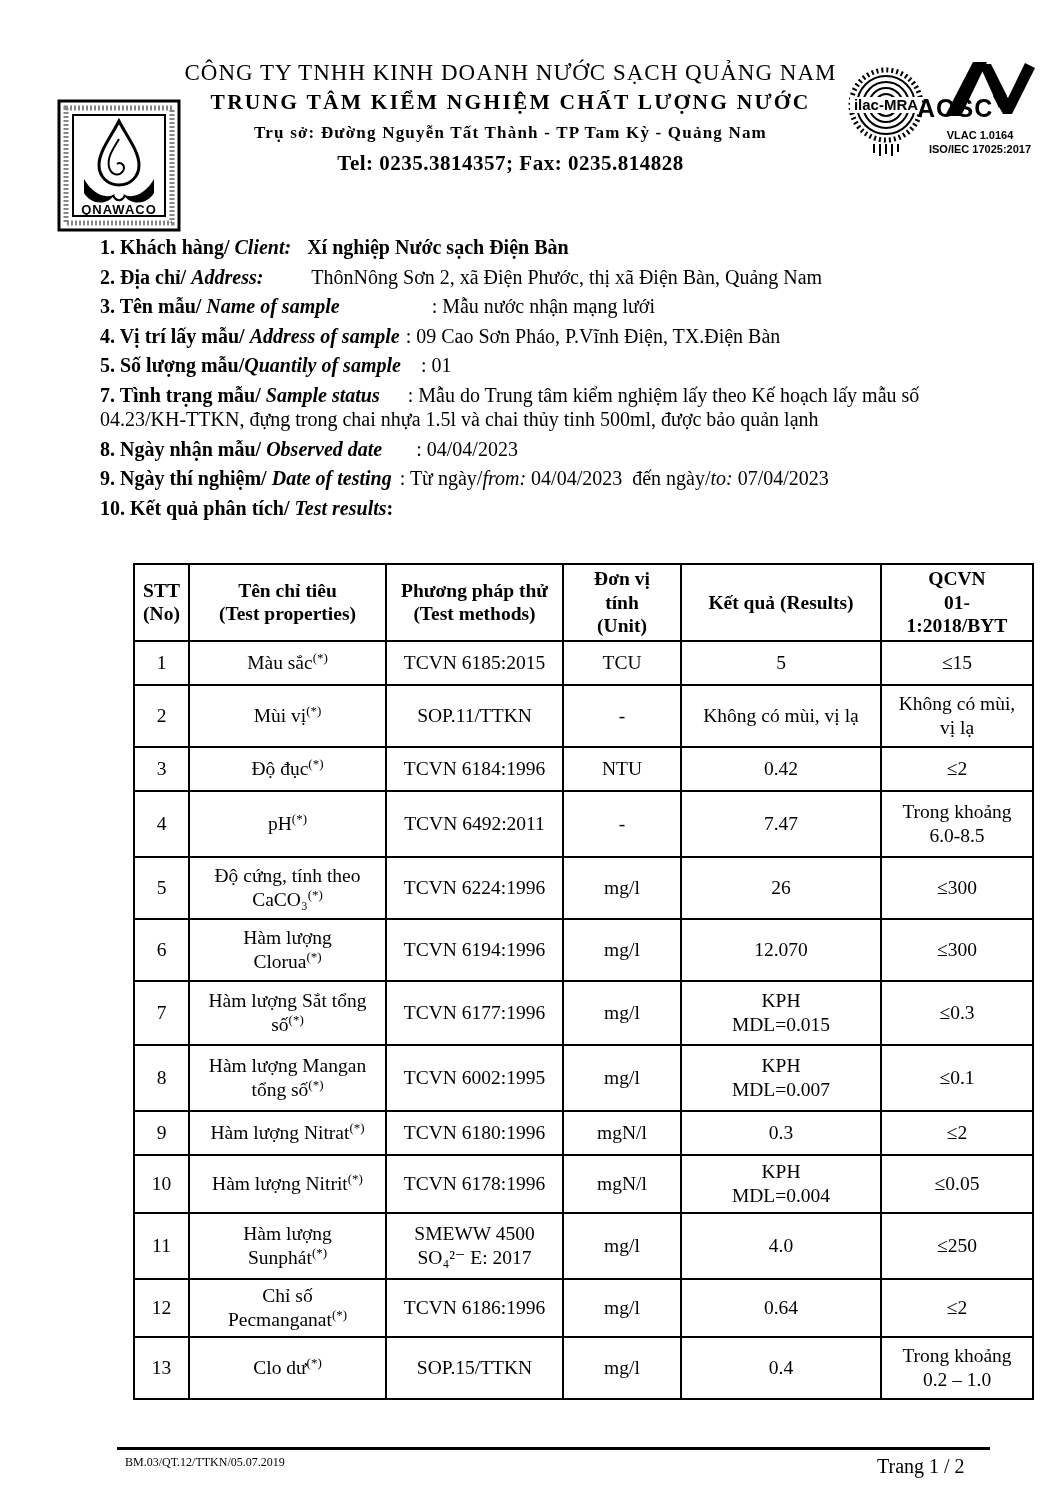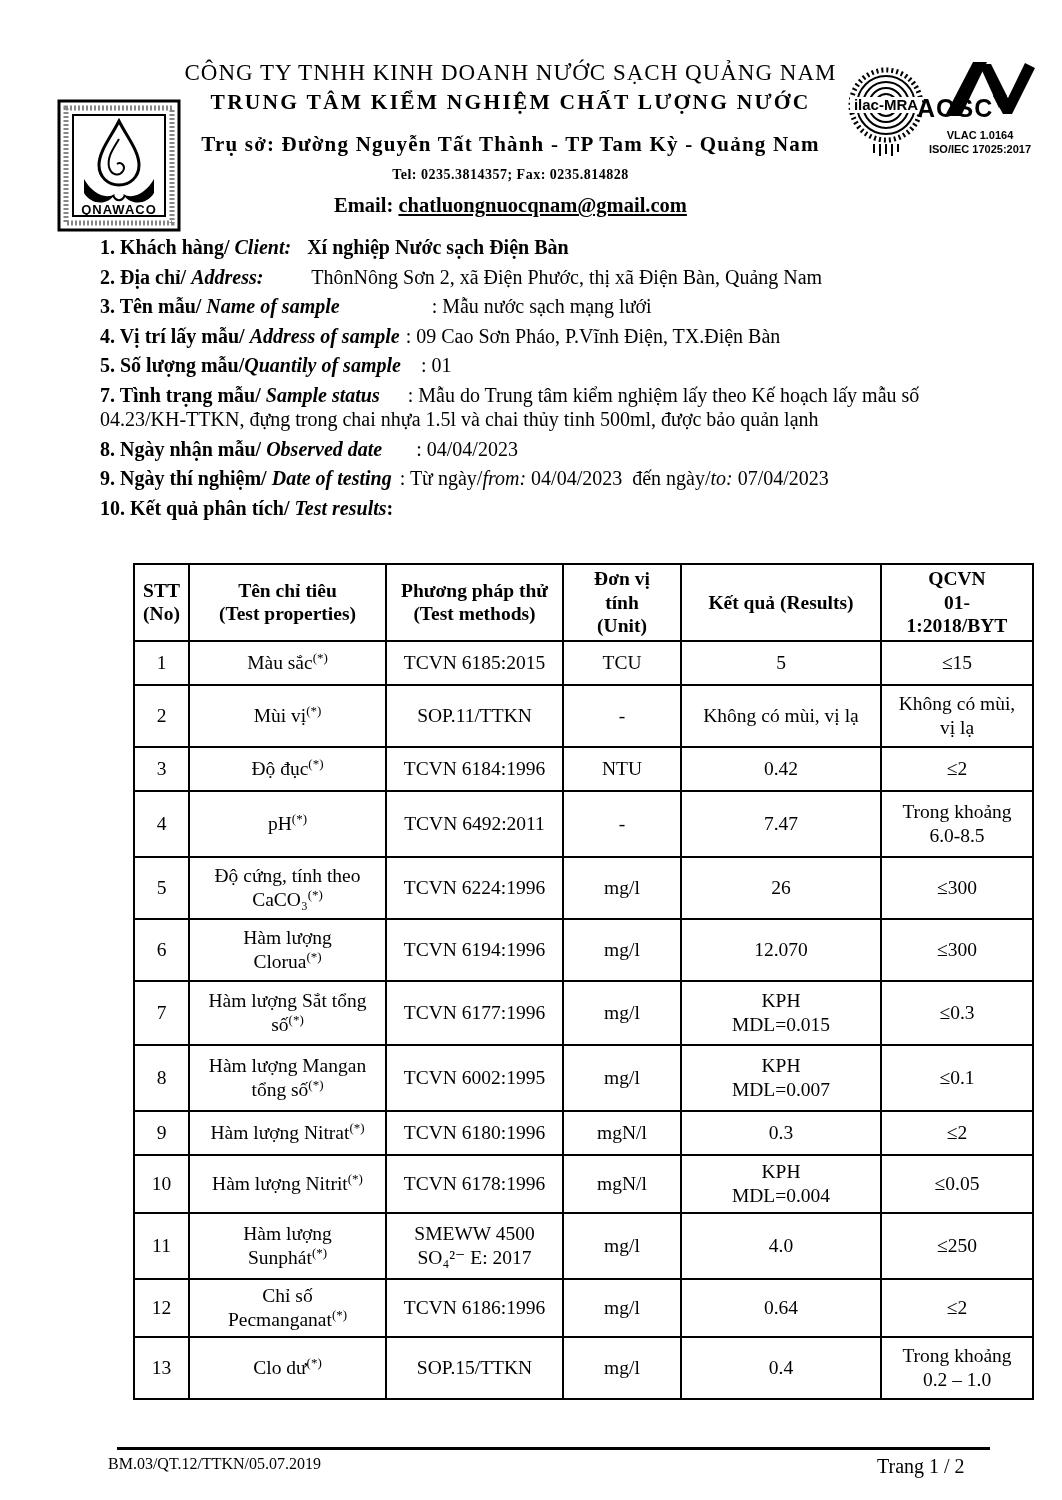--- a/index.html
+++ b/index.html
@@ -5,22 +5,22 @@
   html,body{margin:0;padding:0;background:#fff;}
   .page{position:relative;width:1062px;height:1500px;background:#fff;color:#000;
         font-family:"Liberation Serif","DejaVu Serif",serif;overflow:hidden;}
 
   
   .header{position:absolute;left:0;top:0;width:100%;height:245px;}
   .qnawaco{position:absolute;left:57px;top:99px;}
   .header-text{position:absolute;left:183px;top:58px;width:655px;text-align:center;}
   .company{font-size:23px;line-height:30px;letter-spacing:1px;white-space:nowrap;}
   .center-name{font-size:21.5px;line-height:29px;font-weight:bold;letter-spacing:2.2px;white-space:nowrap;text-align:center;}
-  .addr{font-size:21px;line-height:31px;font-weight:bold;letter-spacing:1.2px;white-space:nowrap;margin-top:12px;}
-  .phone{font-size:14px;line-height:30px;font-weight:bold;letter-spacing:.5px;}
+  .addr{font-size:17px;line-height:31px;font-weight:bold;letter-spacing:1.2px;white-space:nowrap;}
+  .phone{font-size:21px;line-height:30px;font-weight:bold;letter-spacing:.5px;}
   .email-line{font-size:20.5px;line-height:31px;font-weight:bold;}
   .email-link{color:#000;text-decoration:underline;}
   .ilac{position:absolute;left:847px;top:64px;}
   .aosc{position:absolute;left:917px;top:58px;width:130px;height:115px;}
   .aosc-mark{position:absolute;left:26px;top:0;}
   .aosc-label{position:absolute;left:0;top:36px;font-size:25px;font-weight:bold;
               font-family:"Liberation Sans",sans-serif;letter-spacing:1px;}
   .aosc-sub{position:absolute;left:-12px;top:70px;width:150px;text-align:center;
             font-family:"Liberation Sans",sans-serif;font-size:11px;font-weight:bold;line-height:14px;}
 
@@ -37,21 +37,21 @@
   
   .results{position:absolute;left:133px;top:563px;width:899px;border-collapse:collapse;table-layout:fixed;}
   .results td,.results th{border:2px solid #000;text-align:center;vertical-align:middle;
         font-size:19.5px;line-height:23.5px;padding:2px 4px;overflow:hidden;}
   .results th{font-weight:bold;}
   .pre{white-space:pre-line;}
   sup{font-size:13px;line-height:0;}
 
   
   .footer-line{position:absolute;left:117px;top:1447px;width:873px;border-top:3px solid #000;}
-  .footer-left{position:absolute;left:108px;top:1455px;font-size:16px;}
+  .footer-left{position:absolute;left:125px;top:1455px;font-size:12px;}
   .footer-right{position:absolute;left:877px;top:1455px;font-size:20px;}
 </style>
 </head>
 <body>
 
 <div class="page">
 
   <div class="header">
 
     <svg class="qnawaco" width="124" height="133" viewBox="0 0 124 133">
@@ -64,24 +64,20 @@
       <path d="M97 80 C89 94 76 101 66 95 C73 107 90 106 97 94 Z" fill="#000"></path>
       <path d="M56 96 C59 103 65 103 68 96" fill="none" stroke="#000" stroke-width="2"></path>
       <text x="62" y="115" text-anchor="middle" font-size="13" font-weight="bold" letter-spacing="1" font-family="Liberation Sans, sans-serif">QNAWACO</text>
     </svg>
 
     <div class="header-text">
       <div class="company">CÔNG TY TNHH KINH DOANH NƯỚC SẠCH QUẢNG NAM</div>
       <div class="center-name">TRUNG TÂM KIỂM NGHIỆM CHẤT LƯỢNG NƯỚC</div>
       <div class="addr">Trụ sở: Đường Nguyễn Tất Thành - TP Tam Kỳ -  Quảng Nam</div>
       <div class="phone">Tel: 0235.3814357; Fax: 0235.814828</div>
-      <div class="email-line">
-        <span>Email:</span>
-        <a class="email-link">chatluongnuocqnam@gmail.com</a>
-      </div>
     </div>
 
     <svg class="ilac" width="78" height="100" viewBox="0 0 78 100">
       <circle cx="39" cy="41" r="35" fill="none" stroke="#000" stroke-width="5" stroke-dasharray="2 3"></circle>
       <circle cx="39" cy="41" r="29" fill="none" stroke="#000" stroke-width="2"></circle>
       <circle cx="39" cy="41" r="23" fill="none" stroke="#000" stroke-width="2"></circle>
       <circle cx="39" cy="41" r="17" fill="none" stroke="#000" stroke-width="2"></circle>
       <circle cx="39" cy="41" r="11" fill="none" stroke="#000" stroke-width="2"></circle>
       <circle cx="39" cy="41" r="5" fill="none" stroke="#000" stroke-width="2"></circle>
       <rect x="3" y="33" width="72" height="16" fill="#fff"></rect>
@@ -104,21 +100,21 @@
   </div>
 
   <div class="info">
     <div class="info-item">
       <b><span>1. Khách hàng/ </span><i>Client:</i></b><span class="val val-bold m1">Xí nghiệp Nước sạch Điện Bàn</span>
     </div>
     <div class="info-item">
       <b><span>2. Địa chỉ/ </span><i>Address:</i></b><span class="val m2">ThônNông Sơn 2, xã Điện Phước, thị xã Điện Bàn, Quảng Nam</span>
     </div>
     <div class="info-item">
-      <b><span>3. Tên mẫu/ </span><i>Name of sample</i></b><span class="val m3">: Mẫu nước sạch mạng lưới</span>
+      <b><span>3. Tên mẫu/ </span><i>Name of sample</i></b><span class="val m3">: Mẫu nước nhận mạng lưới</span>
     </div>
     <div class="info-item">
       <b><span>4. Vị trí lấy mẫu/ </span><i>Address of sample</i></b><span class="val m4">: 09 Cao Sơn Pháo, P.Vĩnh Điện, TX.Điện Bàn</span>
     </div>
     <div class="info-item">
       <b><span>5. Số lượng mẫu/</span><i>Quantily of sample</i></b><span class="val m5">: 01</span>
     </div>
     <div class="info-item">
       <b><span>7. Tình trạng mẫu/ </span><i>Sample status</i></b><span class="val m7">: Mẫu do Trung tâm kiểm nghiệm lấy theo Kế hoạch lấy mẫu số 04.23/KH-TTKN, đựng trong chai nhựa 1.5l và chai thủy tinh 500ml, được bảo quản lạnh</span>
     </div>

